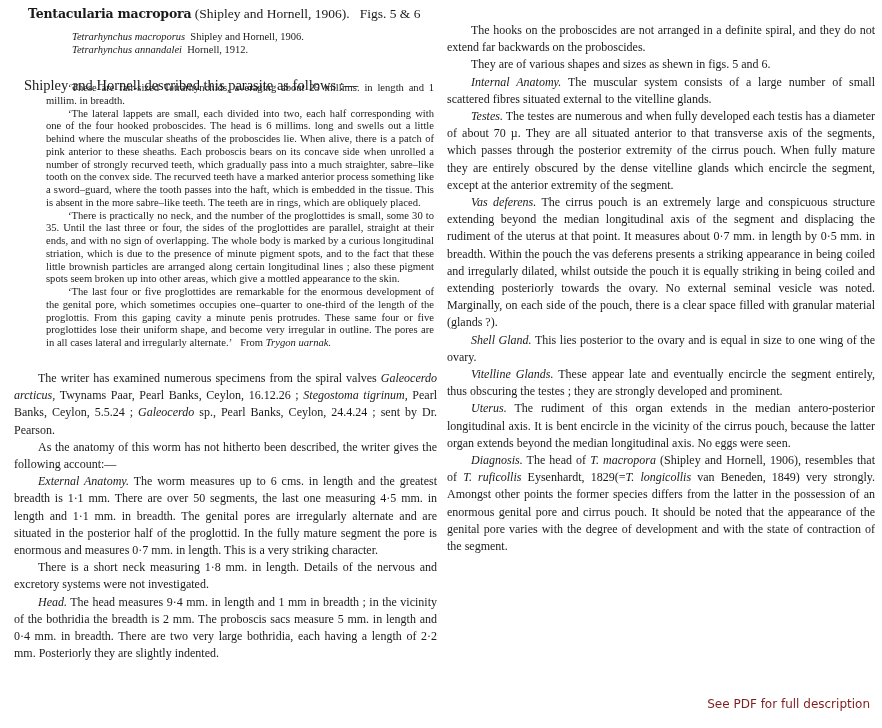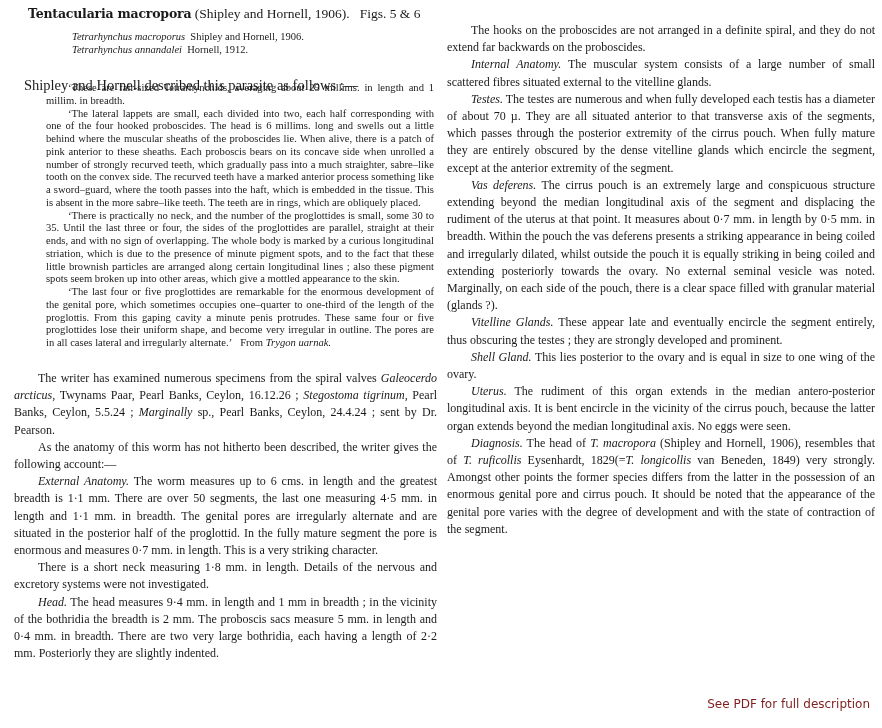--- a/index.html
+++ b/index.html
@@ -45,36 +45,37 @@
   <p><span>‘The last four or five proglottides are remarkable for the enormous development of the genital pore, which sometimes occupies one–quarter to one-third of the length of the proglottis. From this gaping cavity a minute penis protrudes. These same four or five proglottides lose their uniform shape, and become very irregular in outline. The pores are in all cases lateral and irregularly alternate.’</span>&nbsp;&nbsp; <span>From</span> <i>Trygon uarnak.</i></p>
 </div>
 
 <div id="left-body">
   <p class="para">
     <span>The writer has examined numerous specimens from the spiral valves</span>
     <i>Galeocerdo arcticus,</i>
     <span>Twynams Paar, Pearl Banks, Ceylon, 16.12.26 ;</span>
     <i>Stegostoma tigrinum,</i>
     <span>Pearl Banks, Ceylon, 5.5.24 ;</span>
-    <i>Marginally</i>
+    <i>Galeocerdo</i>
     <span>sp., Pearl Banks, Ceylon, 24.4.24 ; sent by Dr. Pearson.</span>
   </p>
   <p class="para">As the anatomy of this worm has not hitherto been described, the writer gives the following account:—</p>
   <p class="para"><i>External Anatomy.</i> <span>The worm measures up to 6 cms. in length and the greatest breadth is 1·1 mm. There are over 50 segments, the last one measuring 4·5 mm. in length and 1·1 mm. in breadth. The genital pores are irregularly alternate and are situated in the posterior half of the proglottid. In the fully mature segment the pore is enormous and measures 0·7 mm. in length. This is a very striking character.</span></p>
   <p class="para">There is a short neck measuring 1·8 mm. in length. Details of the nervous and excretory systems were not investigated.</p>
   <p class="para"><i>Head.</i> <span>The head measures 9·4 mm. in length and 1 mm in breadth ; in the vicinity of the bothridia the breadth is 2 mm. The proboscis sacs measure 5 mm. in length and 0·4 mm. in breadth. There are two very large bothridia, each having a length of 2·2 mm. Posteriorly they are slightly indented.</span></p>
 </div>
 
 <div id="right-body">
   <p class="para">The hooks on the proboscides are not arranged in a definite spiral, and they do not extend far backwards on the proboscides.</p>
+  <p class="para">They are of various shapes and sizes as shewn in figs. 5 and 6.</p>
   <p class="para"><i>Internal Anatomy.</i> <span>The muscular system consists of a large number of small scattered fibres situated external to the vitelline glands.</span></p>
   <p class="para"><i>Testes.</i> <span>The testes are numerous and when fully developed each testis has a diameter of about 70 µ. They are all situated anterior to that transverse axis of the segments, which passes through the posterior extremity of the cirrus pouch. When fully mature they are entirely obscured by the dense vitelline glands which encircle the segment, except at the anterior extremity of the segment.</span></p>
   <p class="para"><i>Vas deferens.</i> <span>The cirrus pouch is an extremely large and conspicuous structure extending beyond the median longitudinal axis of the segment and displacing the rudiment of the uterus at that point. It measures about 0·7 mm. in length by 0·5 mm. in breadth. Within the pouch the vas deferens presents a striking appearance in being coiled and irregularly dilated, whilst outside the pouch it is equally striking in being coiled and extending posteriorly towards the ovary. No external seminal vesicle was noted. Marginally, on each side of the pouch, there is a clear space filled with granular material (glands ?).</span></p>
+  <p class="para"><i>Shell Gland.</i> <span>This lies posterior to the ovary and is equal in size to one wing of the ovary.</span></p>
   <p class="para"><i>Vitelline Glands.</i> <span>These appear late and eventually encircle the segment entirely, thus obscuring the testes ; they are strongly developed and prominent.</span></p>
-  <p class="para"><i>Shell Gland.</i> <span>This lies posterior to the ovary and is equal in size to one wing of the ovary.</span></p>
   <p class="para"><i>Uterus.</i> <span>The rudiment of this organ extends in the median antero-posterior longitudinal axis. It is bent encircle in the vicinity of the cirrus pouch, because the latter organ extends beyond the median longitudinal axis. No eggs were seen.</span></p>
   <p class="para">
     <i>Diagnosis.</i>
     <span>The head of</span>
     <i>T. macropora</i>
     <span>(Shipley and Hornell, 1906), resembles that of</span>
     <i>T. ruficollis</i>
     <span>Eysenhardt, 1829(=</span><i>T. longicollis</i>
     <span>van Beneden, 1849) very strongly. Amongst other points the former species differs from the latter in the possession of an enormous genital pore and cirrus pouch. It should be noted that the appearance of the genital pore varies with the degree of development and with the state of contraction of the segment.</span>
   </p>

